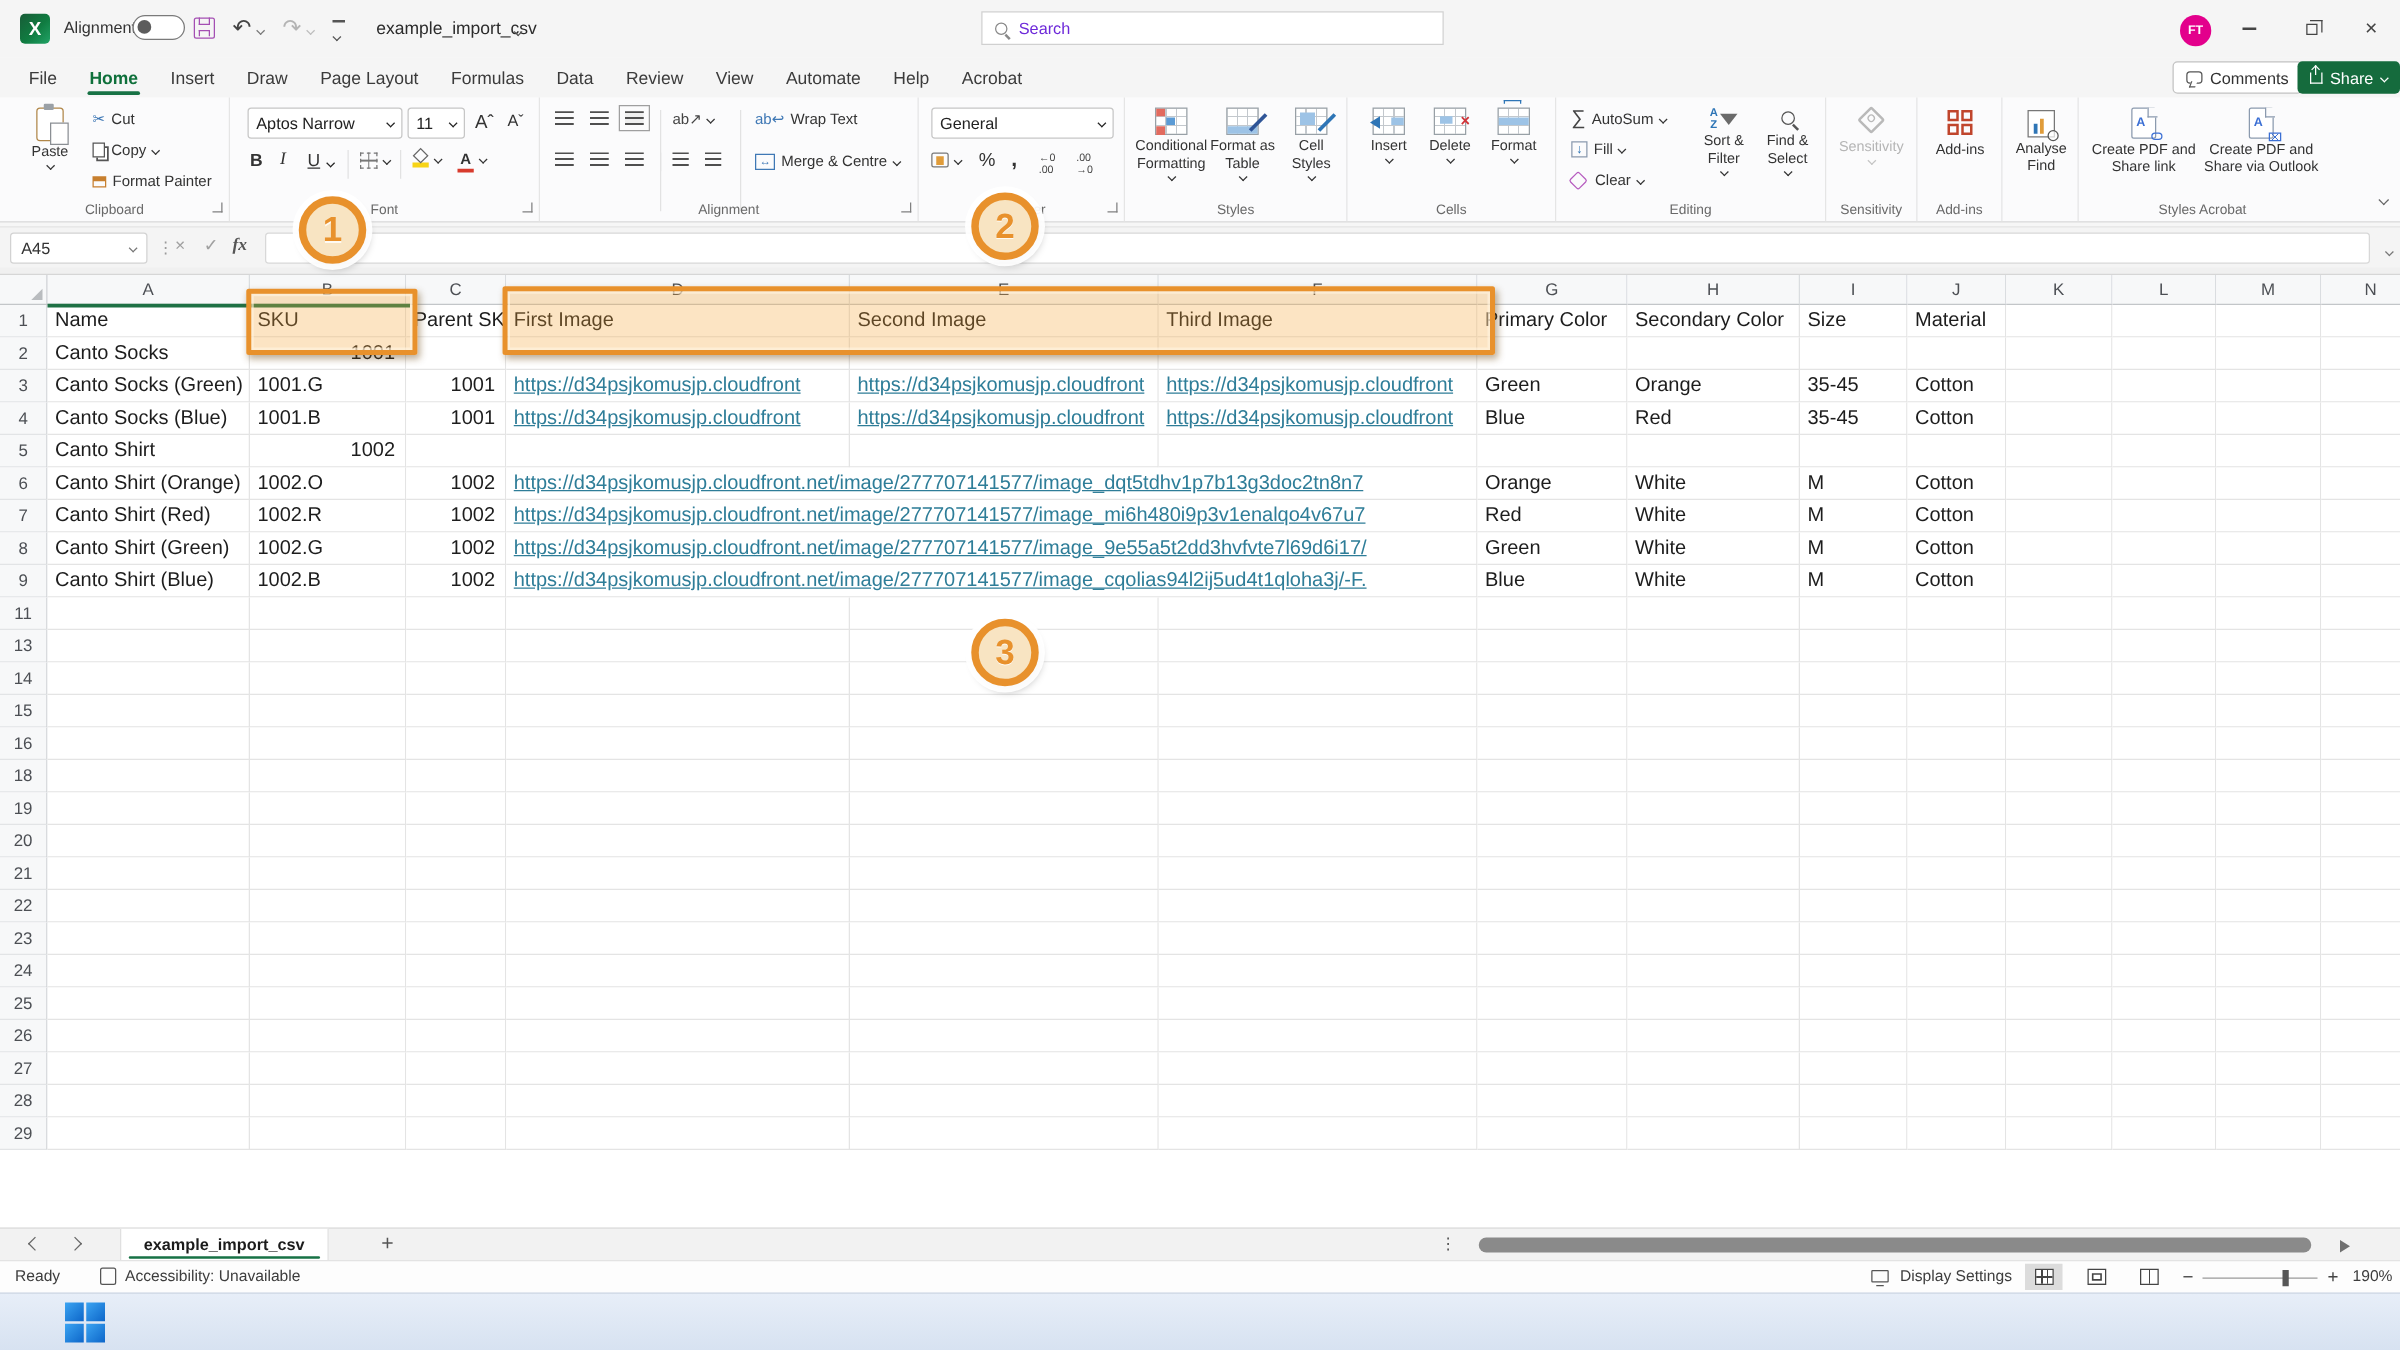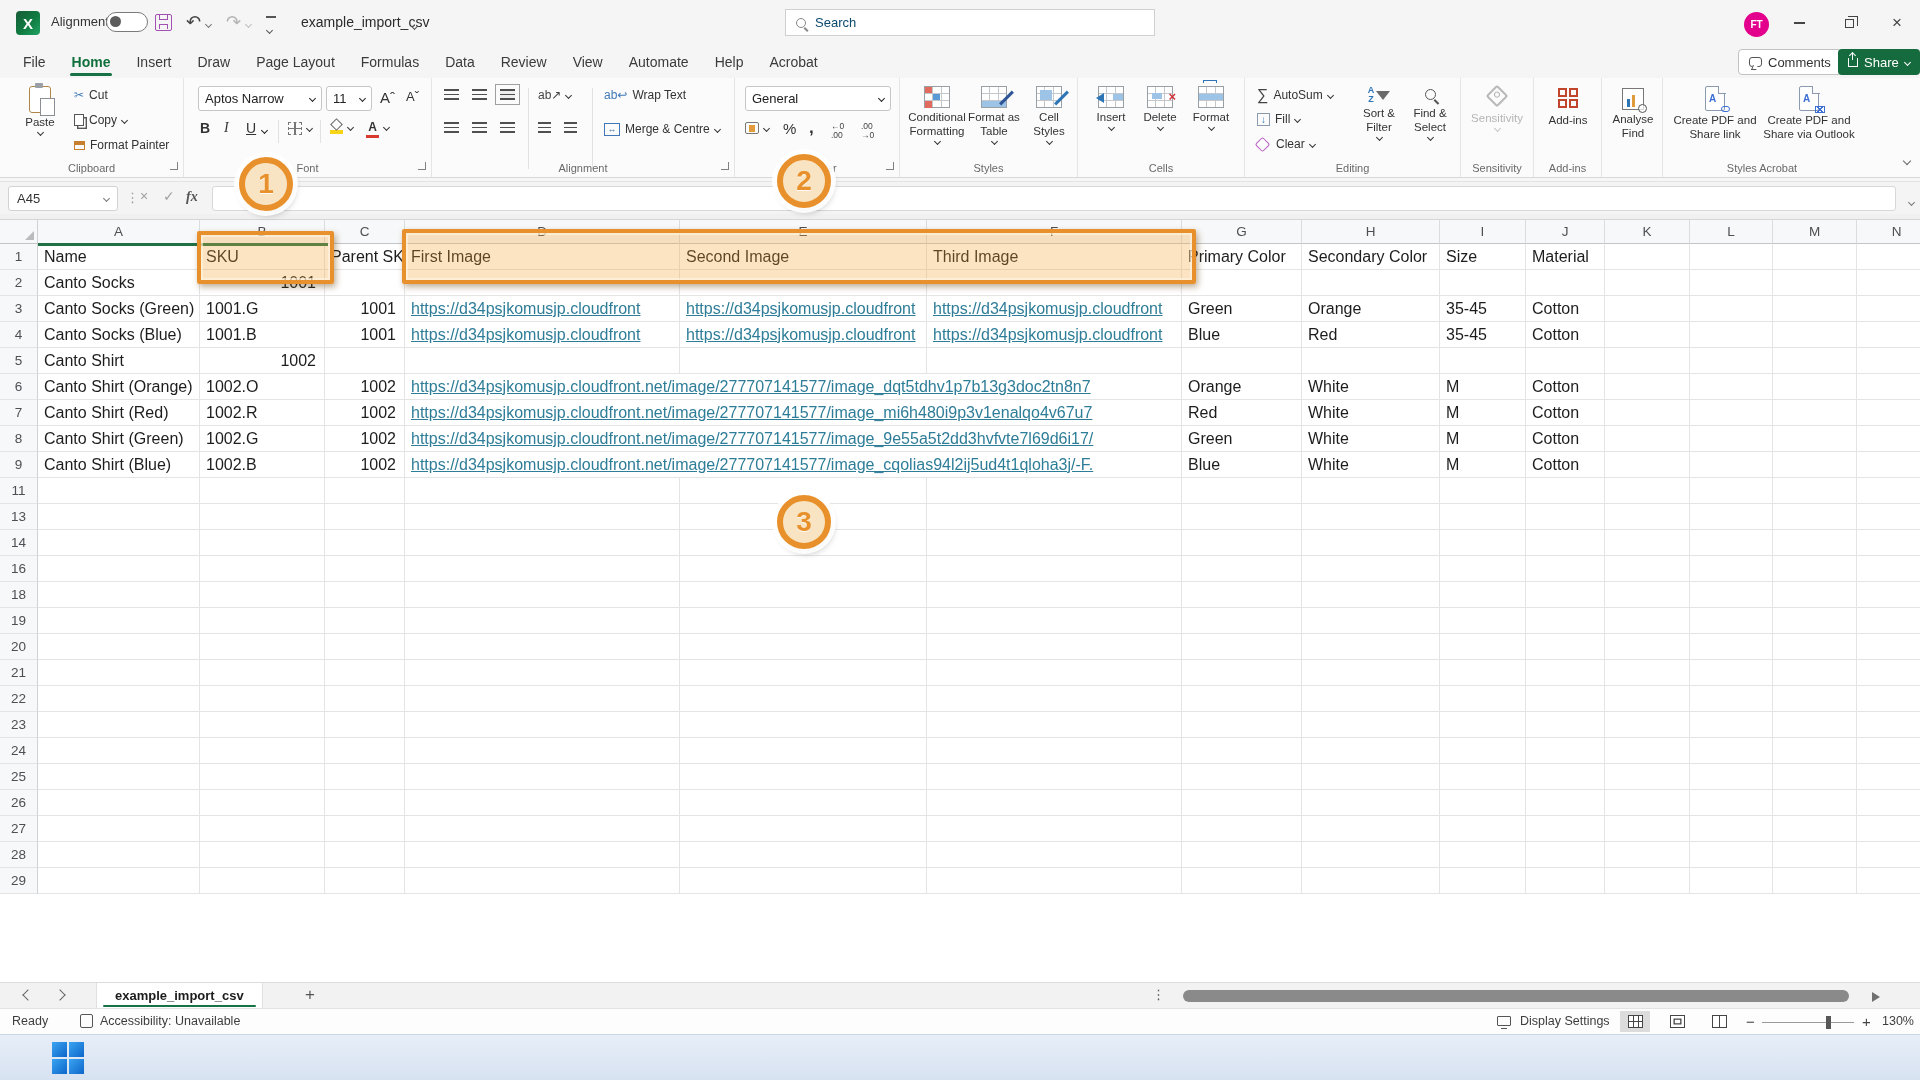--- a/index.html
+++ b/index.html
@@ -22,21 +22,21 @@
   .qat{position:absolute;top:12px;color:#444;font-size:18px;line-height:20px}
   .save-icon{left:155px;top:14px;width:17px;height:17px;border:1.8px solid #a44fb3;border-radius:2px;position:absolute}
   .save-icon:before{content:"";position:absolute;left:3px;top:-1px;width:7px;height:5px;border:1.6px solid #a44fb3;border-top:none}
   .save-icon:after{content:"";position:absolute;left:3px;bottom:1px;width:7px;height:4px;border:1.6px solid #a44fb3;border-bottom:none}
   .undo{left:186px}.redo{left:226px;color:#b4b4b4}
   .qat-chev{position:absolute;top:22px;font-size:9px;color:#777}
   .customize{position:absolute;left:265px;top:13px;width:12px;height:16px;color:#555}
   .customize .bar{display:block;width:10px;height:1.6px;background:#555;margin:3px auto 4px}
   #file-title{position:absolute;left:301px;top:14px;font-size:14px;color:#2b2b2b}
   #title-chev{position:absolute;left:412px;top:18px;color:#555}
-  .searchbox{position:absolute;left:785px;top:9px;width:370px;height:27px;background:#fff;border:1px solid #d0d0d0;border-radius:0;display:flex;align-items:center;padding-left:10px;color:#0c4a6e;font-size:13px}
+  .searchbox{position:absolute;left:785px;top:9px;width:370px;height:27px;background:#fff;border:1px solid #d0d0d0;border-radius:0;display:flex;align-items:center;padding-left:10px;color:#6d28d9;font-size:13px}
   .mag{width:10px;height:10px;border:1.5px solid #888;border-radius:50%;position:relative;margin-right:9px}
   .mag:after{content:"";position:absolute;left:8px;top:8px;width:5px;height:1.5px;background:#888;transform:rotate(45deg);transform-origin:0 0}
   .avatar{position:absolute;left:1744px;top:12px;width:25px;height:25px;border-radius:50%;background:#e3008c;color:#fff;font-size:10px;font-weight:bold;display:flex;align-items:center;justify-content:center}
   .wbtn{position:absolute;top:0;width:46px;height:46px;display:flex;align-items:center;justify-content:center;color:#444}
   .wmin{left:1776px}.wmax{left:1826px}.wclose{left:1874px;font-size:17px}
   .wmin .bar{width:11px;height:1.4px;background:#444}
   .wmax .sq{width:9px;height:9px;border:1.3px solid #444;position:relative;background:#f5f5f5}
   .wmax .sq:before{content:"";position:absolute;left:2px;top:-4px;width:9px;height:9px;border:1.3px solid #444;border-left:none;border-bottom:none}
 
   
@@ -696,20 +696,37 @@
           <div class="cell" style="width: 120px;"></div>
           <div class="cell" style="width: 138px;"></div>
           <div class="cell" style="width: 86px;"></div>
           <div class="cell" style="width: 79px;"></div>
           <div class="cell" style="width: 85px;"></div>
           <div class="cell" style="width: 83px;"></div>
           <div class="cell" style="width: 84px;"></div>
           <div class="cell" style="width: 80px;"></div>
         </div>
         <div class="grow">
+          <div class="rownum">15</div>
+          <div class="cell" style="width: 162px;"></div>
+          <div class="cell" style="width: 125px;"></div>
+          <div class="cell" style="width: 80px;"></div>
+          <div class="cell" style="width: 275px;"></div>
+          <div class="cell" style="width: 247px;"></div>
+          <div class="cell" style="width: 255px;"></div>
+          <div class="cell" style="width: 120px;"></div>
+          <div class="cell" style="width: 138px;"></div>
+          <div class="cell" style="width: 86px;"></div>
+          <div class="cell" style="width: 79px;"></div>
+          <div class="cell" style="width: 85px;"></div>
+          <div class="cell" style="width: 83px;"></div>
+          <div class="cell" style="width: 84px;"></div>
+          <div class="cell" style="width: 80px;"></div>
+        </div>
+        <div class="grow">
           <div class="rownum">16</div>
           <div class="cell" style="width: 162px;"></div>
           <div class="cell" style="width: 125px;"></div>
           <div class="cell" style="width: 80px;"></div>
           <div class="cell" style="width: 275px;"></div>
           <div class="cell" style="width: 247px;"></div>
           <div class="cell" style="width: 255px;"></div>
           <div class="cell" style="width: 120px;"></div>
           <div class="cell" style="width: 138px;"></div>
           <div class="cell" style="width: 86px;"></div>
@@ -955,21 +972,21 @@
     <div class="vbtn" style="left:1662px">
         <span class="vic layout"></span>
       </div>
     <div class="vbtn" style="left:1704px">
         <span class="vic brk"></span>
       </div>
     <span class="zminus">−</span>
     <span class="ztrack"></span>
     <span class="zthumb"></span>
     <span class="zplus">+</span>
-    <span class="zpct">130%</span>
+    <span class="zpct">190%</span>
   </div>
 
   <div id="taskbar">
     <div class="winlogo">
         <span></span>
         <span></span>
         <span></span>
         <span></span>
       </div>
   </div>

